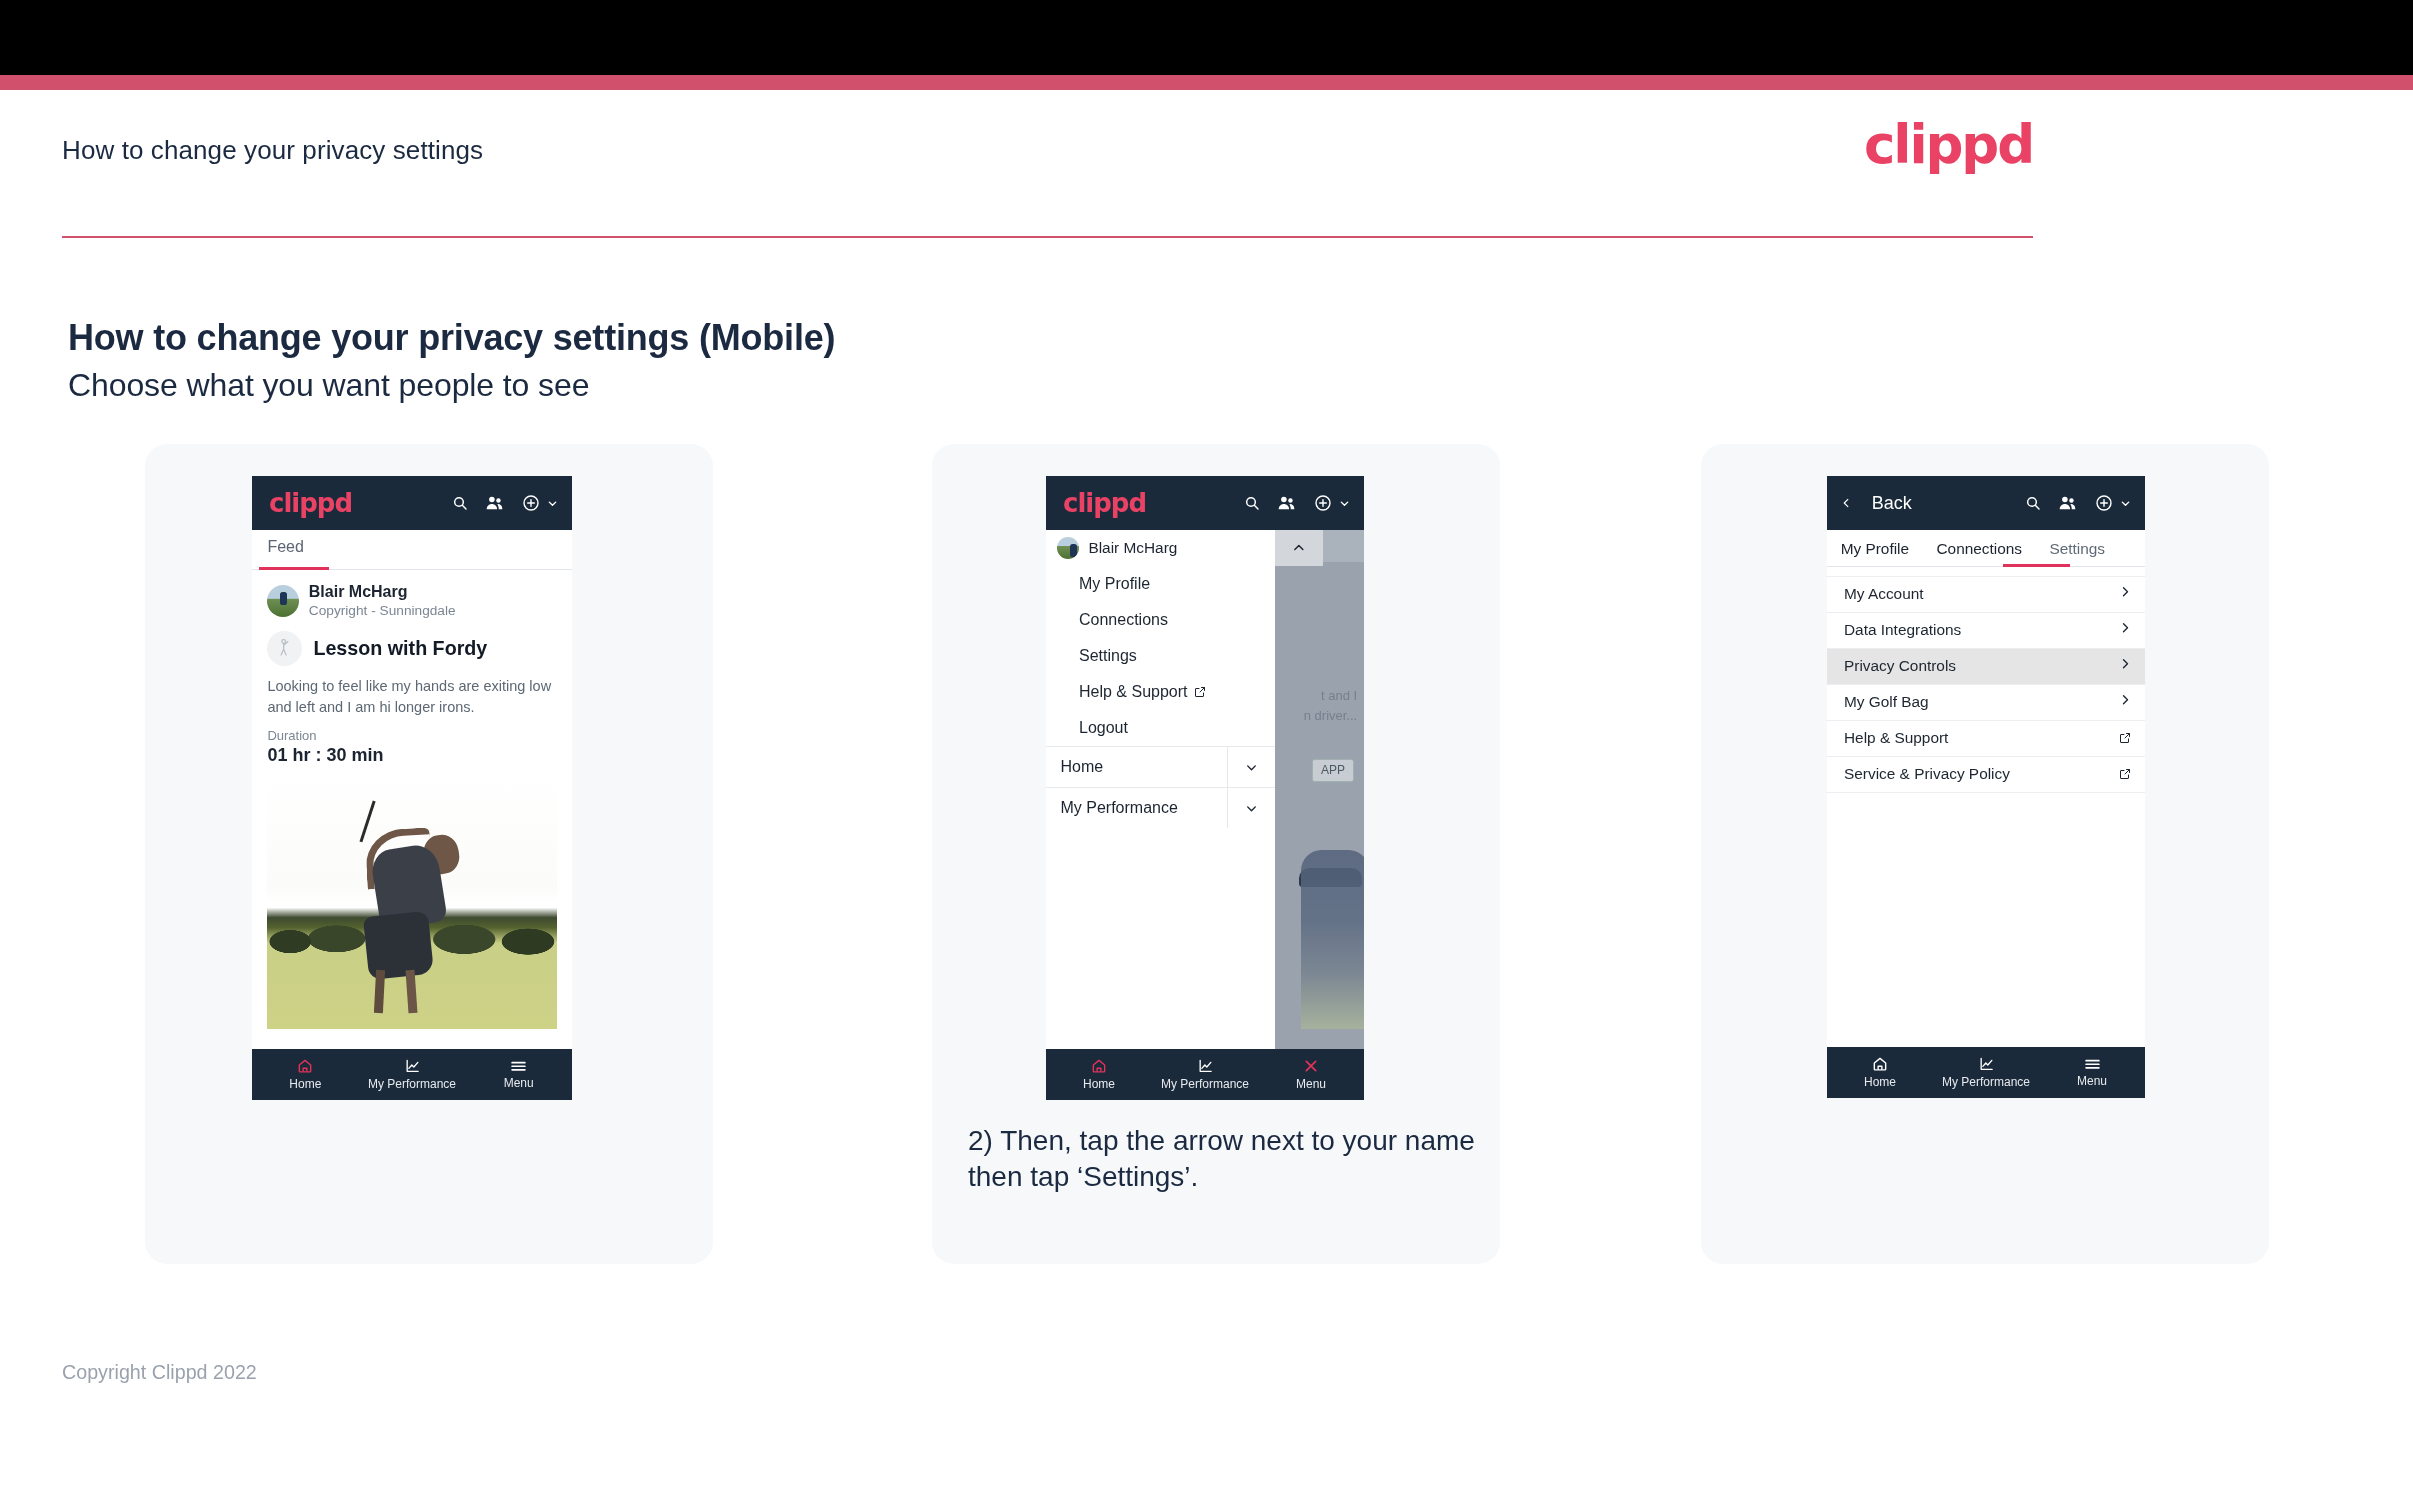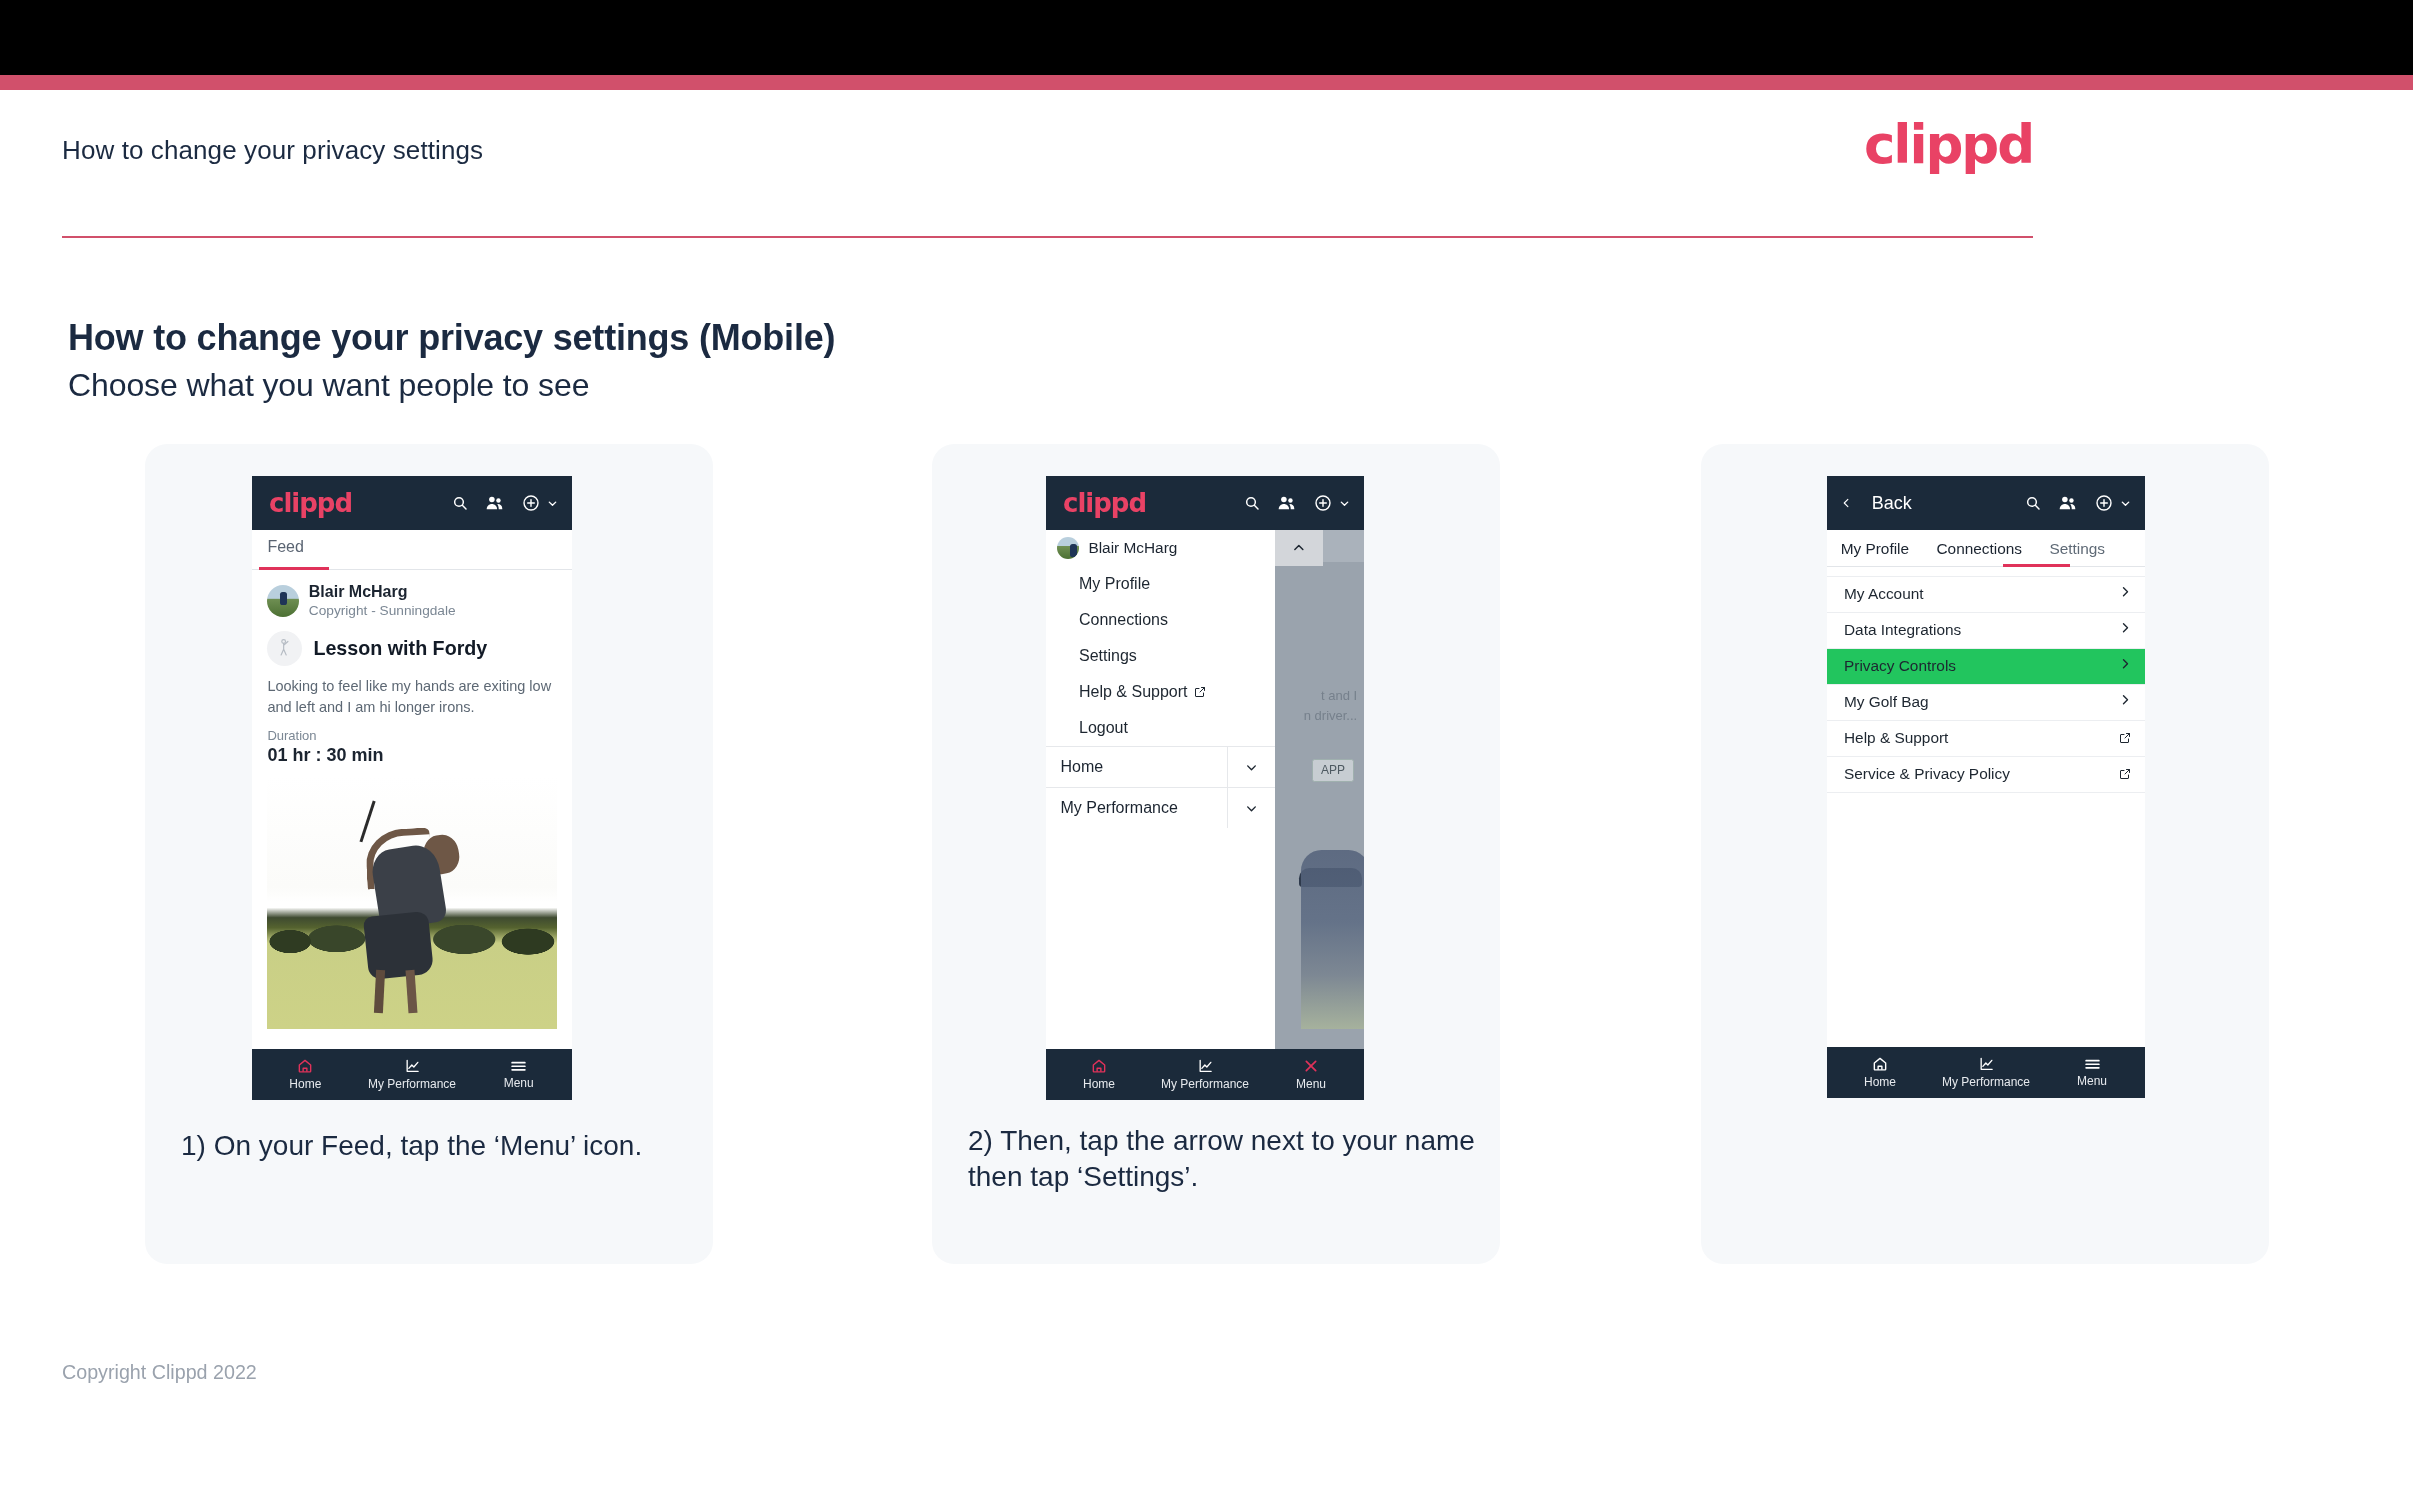--- a/index.html
+++ b/index.html
@@ -241,21 +241,21 @@
   .p3-tabs .t.active{ color:#5f6a76; }
   .p3-tabs .t-underline{
     position:absolute; bottom:-0.9px; width:67px; height:3.4px; background:#e0325a;
   }
   .p3-list{ background:#fff; margin-top:8.5px; border-top:0.9px solid #eceef1; }
   .p3-row{
     height:36px; display:flex; align-items:center; justify-content:space-between;
     padding:0 13.7px 0 17px; font-size:15.4px; color:#1d2630;
     border-bottom:0.9px solid #eceef1;
   }
-  .p3-row.sel{ background:#22c55e; }
+  .p3-row.sel{ background:#e5e5e5; }
   .p3-row .lbl{ display:flex; align-items:center; }
   .p3-row .ext{ margin-left:6.8px; display:inline-flex; }
   .p3-ver{
     margin-top:19px; padding:0 15.4px; font-size:12px; color:#7b8794; line-height:1.55;
     border-top:0.9px solid #eceef1; padding-top:12px;
   }
 
   
   .footer{
     position:absolute; left:62px; top:1361px;
@@ -383,21 +383,20 @@
                 <line x1="3" y1="5" x2="21" y2="5"></line>
                 <line x1="3" y1="10" x2="21" y2="10"></line>
                 <line x1="3" y1="15" x2="21" y2="15"></line>
               </svg>
           </span>
           <span class="nav-label">Menu</span>
         </div>
       </div>
     </div>
 
-    <div class="caption">1) On your Feed, tap the ‘Menu’ icon.</div>
   </div>
 
   <div class="card c2">
     <div class="phone p2">
 
       <div class="appbar">
         <div class="logo">clippd</div>
         <div class="icons">
           <span>
             <svg width="16" height="16" viewBox="0 0 24 24" fill="none" stroke="#fff" stroke-width="2.2" stroke-linecap="round">

